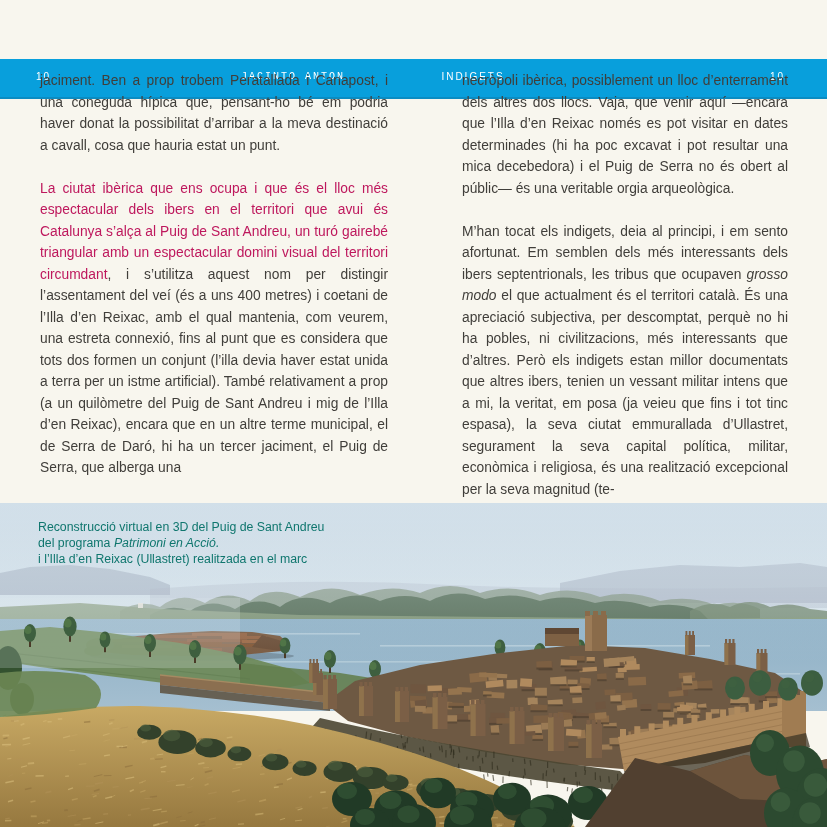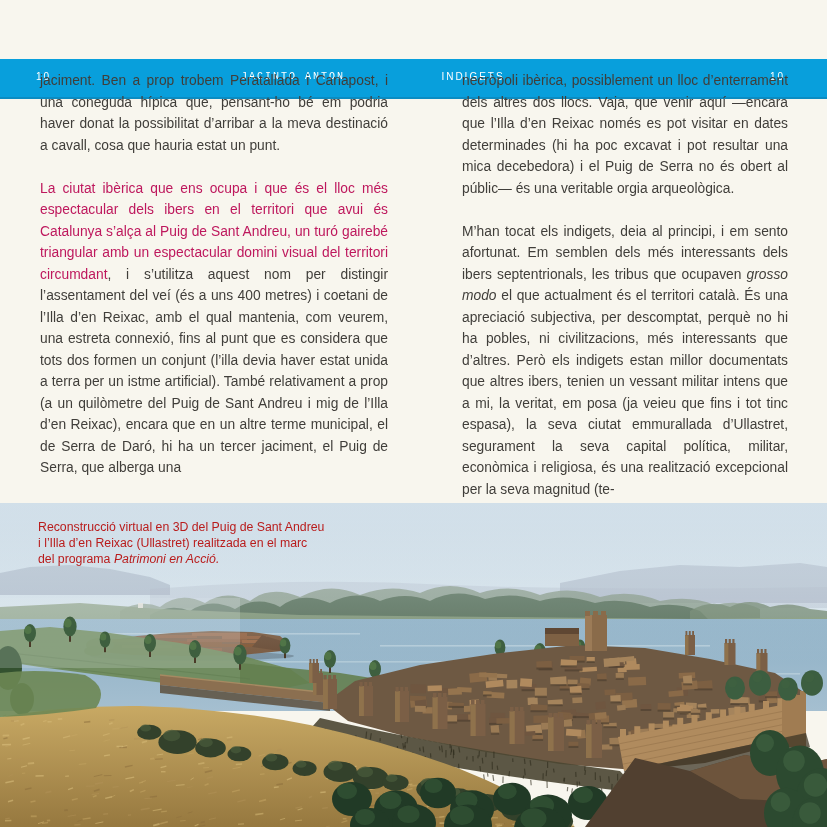--- a/index.html
+++ b/index.html
@@ -17,21 +17,21 @@
   .textcol{position:absolute;top:70px;font-size:13.8px;line-height:21.5px;color:#403e3a;
            text-align:justify;}
   .colL{left:40px;width:348px;}
   .colR{left:462px;width:326px;}
   .para{margin:0 0 21.5px;}
   .seg-accent{color:#be185d;}
   .seg-italic{font-style:italic;}
   
   .photo{position:absolute;left:0;top:503px;width:827px;height:324px;margin:0;}
   .photo svg{display:block;}
-  .caption{position:absolute;left:38px;top:16px;font-size:12.3px;line-height:16px;color:#b91c1c;}
+  .caption{position:absolute;left:38px;top:16px;font-size:12.3px;line-height:16px;color:#0f766e;}
   .capline{white-space:nowrap;}
 </style>
 </head>
 <body>
 
 <div class="page">
 
   <header class="topbar">
     <span class="pn left">10</span>
     <span class="ht author">JACINTO ANTON</span>
@@ -881,18 +881,18 @@
             <ellipse cx="786" cy="310" rx="22" ry="25.299999999999997" fill="#2c4a30"></ellipse>
             <ellipse cx="780.5" cy="299" rx="9.9" ry="9.9" fill="#3f6140" opacity="0.7"></ellipse>
             <ellipse cx="816" cy="322" rx="24" ry="27.599999999999998" fill="#2c4a30"></ellipse>
             <ellipse cx="810" cy="310" rx="10.8" ry="10.8" fill="#3f6140" opacity="0.7"></ellipse>
           </g>
       </g>
     </svg>
 
     <figcaption class="caption">
       <div class="capline"><span>Reconstrucció virtual en 3D del Puig de Sant Andreu</span></div>
+      <div class="capline"><span>del programa </span><span class="seg-italic">Patrimoni en Acció.</span></div>
       <div class="capline"><span>i l’Illa d’en Reixac (Ullastret) realitzada en el marc</span></div>
-      <div class="capline"><span>del programa </span><span class="seg-italic">Patrimoni en Acció.</span></div>
     </figcaption>
   </figure>
 
 </div>
 
 </body></html>

